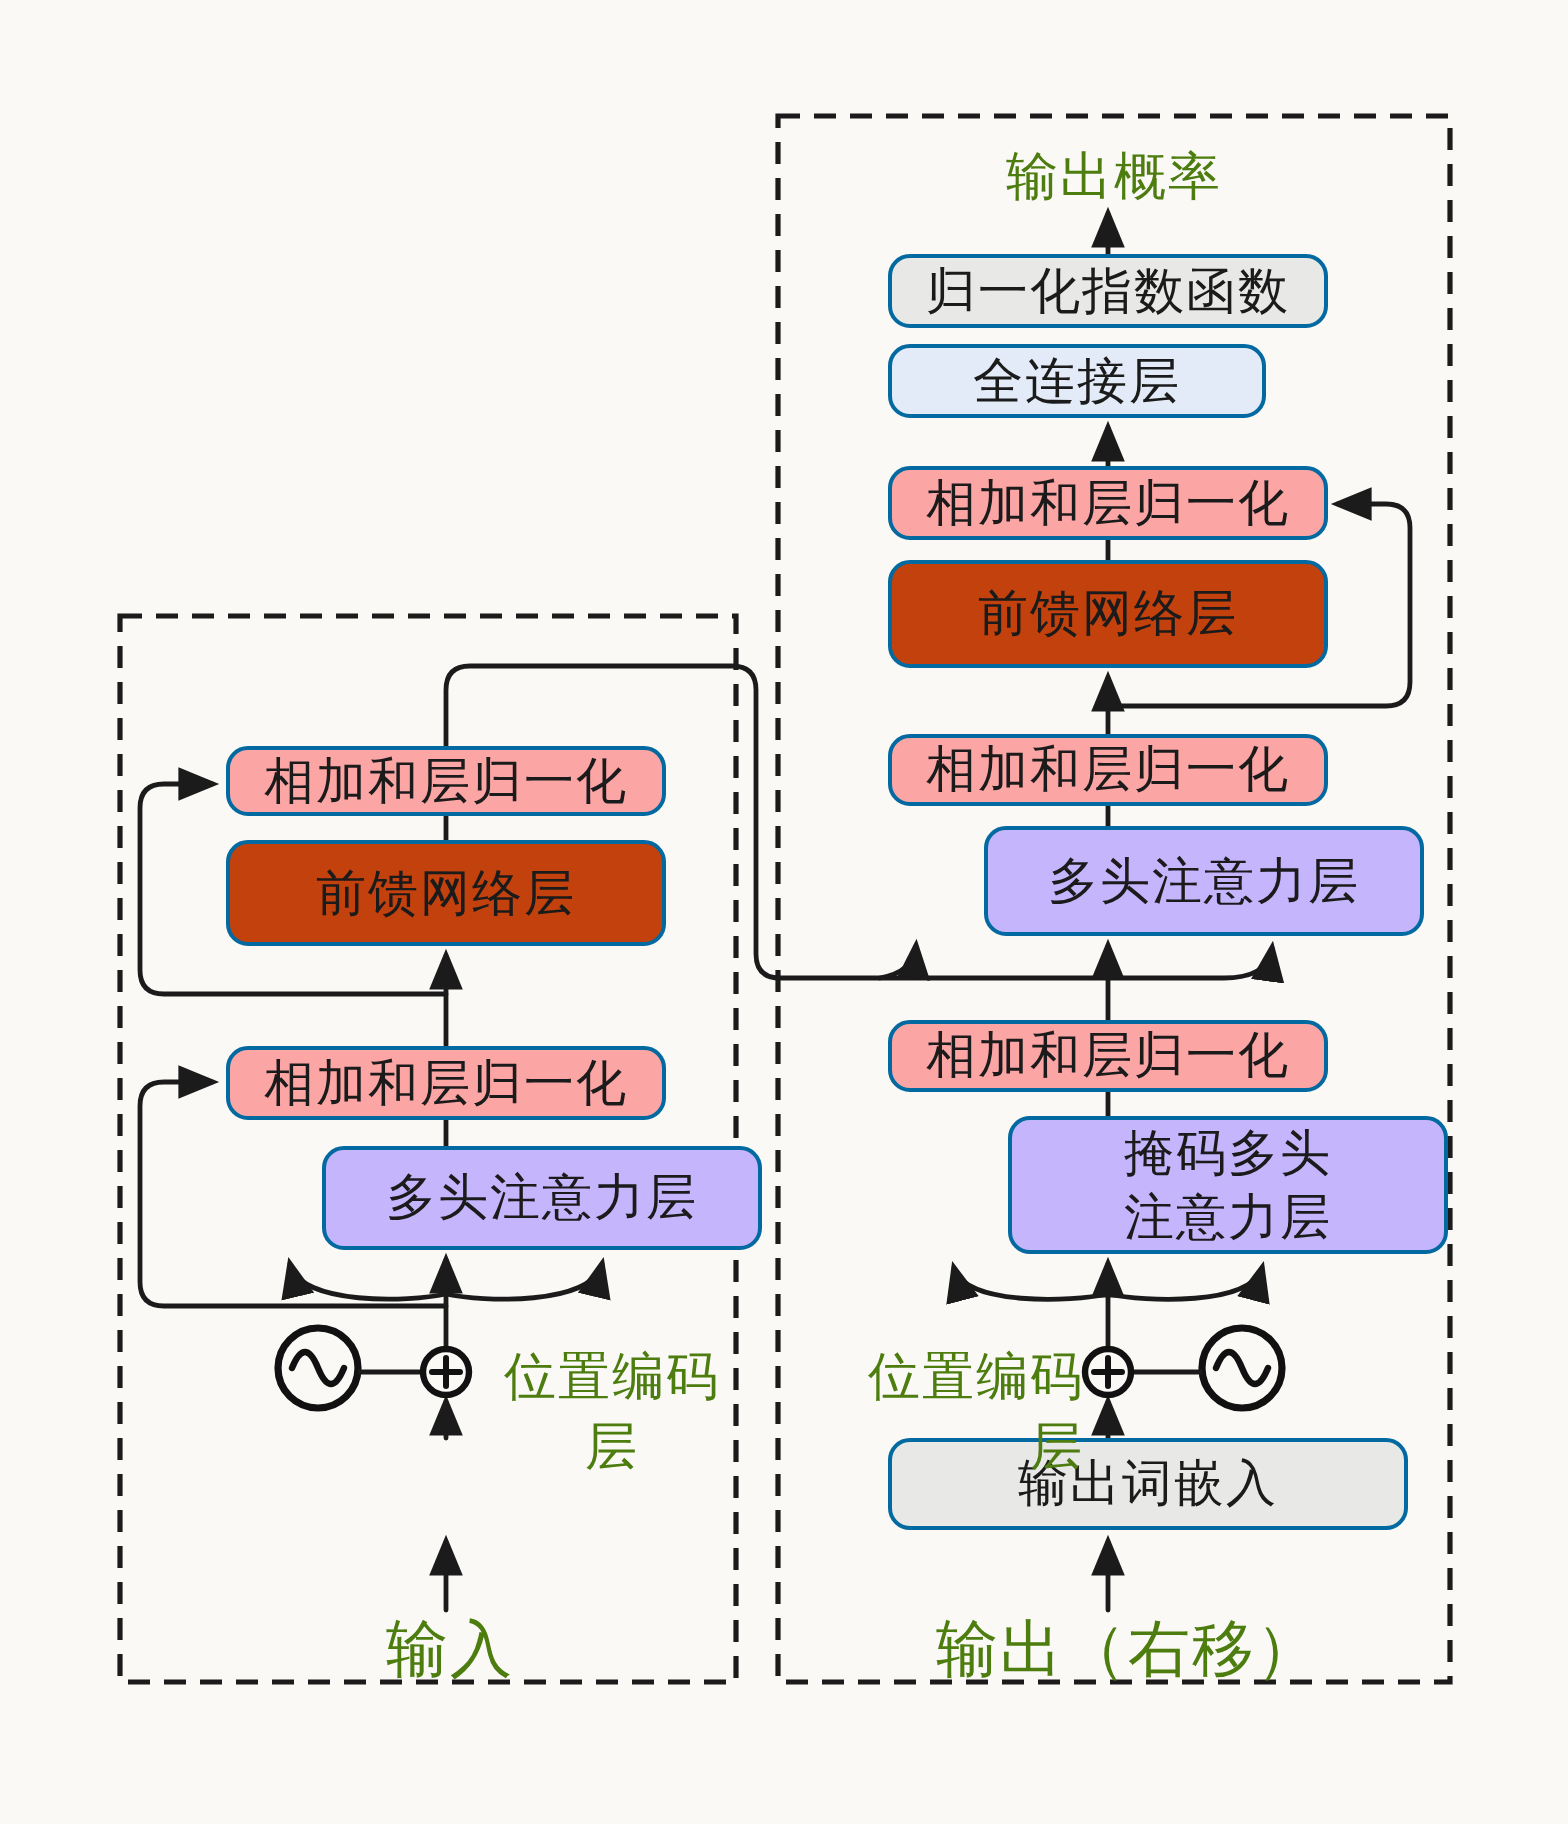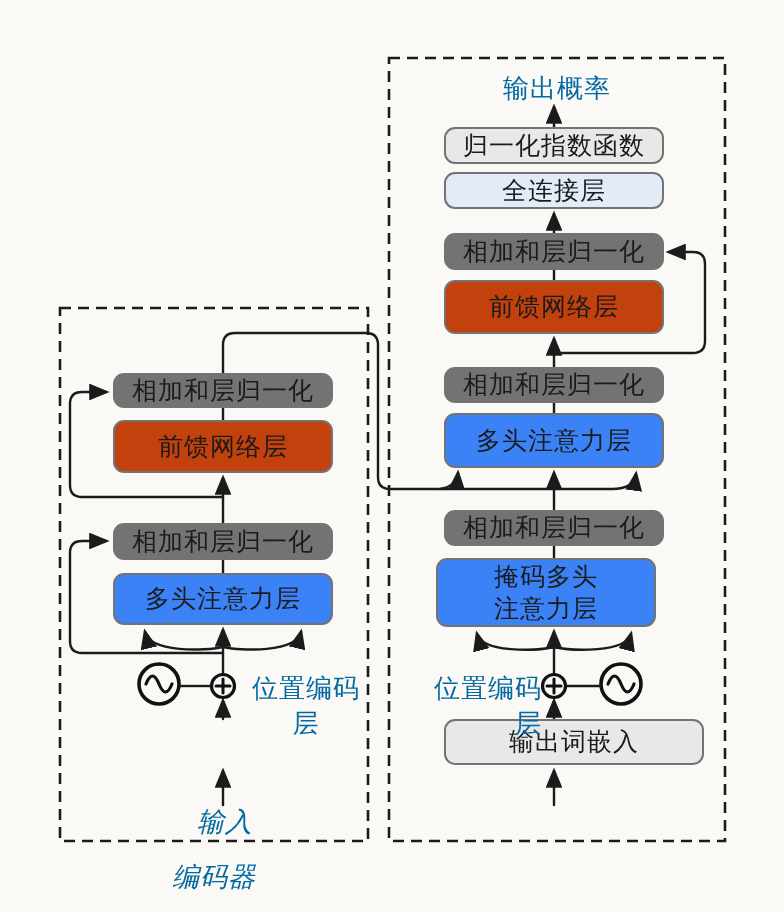--- a/index.html
+++ b/index.html
@@ -3,32 +3,32 @@
 <meta charset="utf-8">
 <style>
   html,body{margin:0;padding:0;background:#faf9f6;}
   #canvas{
     position:relative;width:784px;height:912px;background:#faf9f6;overflow:hidden;
     font-family:"DejaVu Sans","Liberation Sans",sans-serif;color:#1b1b1b;
   }
   #wires{position:absolute;left:0;top:0;width:784px;height:912px;}
   .box{
     position:absolute;display:flex;align-items:center;justify-content:center;
-    border:2px solid #737373;border-radius:11px;font-size:25px;letter-spacing:1px;
+    border:2px solid #0369a1;border-radius:11px;font-size:25px;letter-spacing:1px;
     text-align:center;line-height:1.25;white-space:pre-line;box-sizing:border-box;
   }
-  .green{background:#737373;}
-  .yellow{background:#3b82f6;}
+  .green{background:#fca5a5;}
+  .yellow{background:#c4b5fd;margin-left:48px;}
   .blue{background:#c2410c;}
   .lightblue{background:#e2ebf7;}
   .gray{background:#e8e8e7;}
   .lbl{
-    position:absolute;font-size:26px;letter-spacing:1px;text-align:center;color:#0369a1;
+    position:absolute;font-size:26px;letter-spacing:1px;text-align:center;color:#4d7c0f;
   }
-  .lbl.big{font-size:27px;font-style:italic;}
+  .lbl.big{font-size:31px;}
 </style>
 </head>
 <body>
 
 <div id="canvas">
 
   <svg id="wires" viewBox="0 0 784 912" xmlns="http://www.w3.org/2000/svg">
     <defs>
       <marker id="ah" markerWidth="9" markerHeight="7" refX="7" refY="3.5" orient="auto">
         <path d="M0,0 L8.5,3.5 L0,7 Z" fill="#1b1b1b"></path>
@@ -93,30 +93,30 @@
     </g>
   </svg>
 
   <div class="box green" style="left:113px;top:373px;width:220px;height:35px;">相加和层归一化</div>
   <div class="box blue" style="left:113px;top:420px;width:220px;height:53px;">前馈网络层</div>
   <div class="box green" style="left:113px;top:523px;width:220px;height:37px;">相加和层归一化</div>
   <div class="box yellow" style="left:113px;top:573px;width:220px;height:52px;">多头注意力层</div>
 
   <div class="lbl" style="left:240px;top:671px;width:132px;">位置编码层</div>
   <div class="lbl big" style="left:115px;top:804px;width:220px;">输入</div>
-  <div class="lbl big" style="left:114px;top:859px;width:200px;">编码器</div>
 
   <div class="lbl" style="left:447px;top:71px;width:220px;">输出概率</div>
 
   <div class="box gray" style="left:444px;top:127px;width:220px;height:37px;">归一化指数函数</div>
-  <div class="box lightblue" style="left:444px;top:172px;width:220px;height:37px;">全连接层</div>
+  <div class="box lightblue" style="left:444px;top:172px;width:189px;height:37px;">全连接层</div>
   <div class="box green" style="left:444px;top:233px;width:220px;height:37px;">相加和层归一化</div>
   <div class="box blue" style="left:444px;top:280px;width:220px;height:54px;">前馈网络层</div>
   <div class="box green" style="left:444px;top:367px;width:220px;height:36px;">相加和层归一化</div>
   <div class="box yellow" style="left:444px;top:413px;width:220px;height:55px;">多头注意力层</div>
   <div class="box green" style="left:444px;top:510px;width:220px;height:36px;">相加和层归一化</div>
-  <div class="box yellow" style="left:436px;top:558px;width:220px;height:69px;">掩码多头
+  <div class="box yellow" style="left:456px;top:558px;width:220px;height:69px;">掩码多头
 注意力层</div>
   <div class="box gray" style="left:444px;top:719px;width:260px;height:46px;">输出词嵌入</div>
 
   <div class="lbl" style="left:410px;top:671px;width:132px;text-align:right;">位置编码层</div>
+  <div class="lbl big" style="left:444px;top:804px;width:240px;">输出（右移）</div>
 
 </div>
 
 </body></html>

